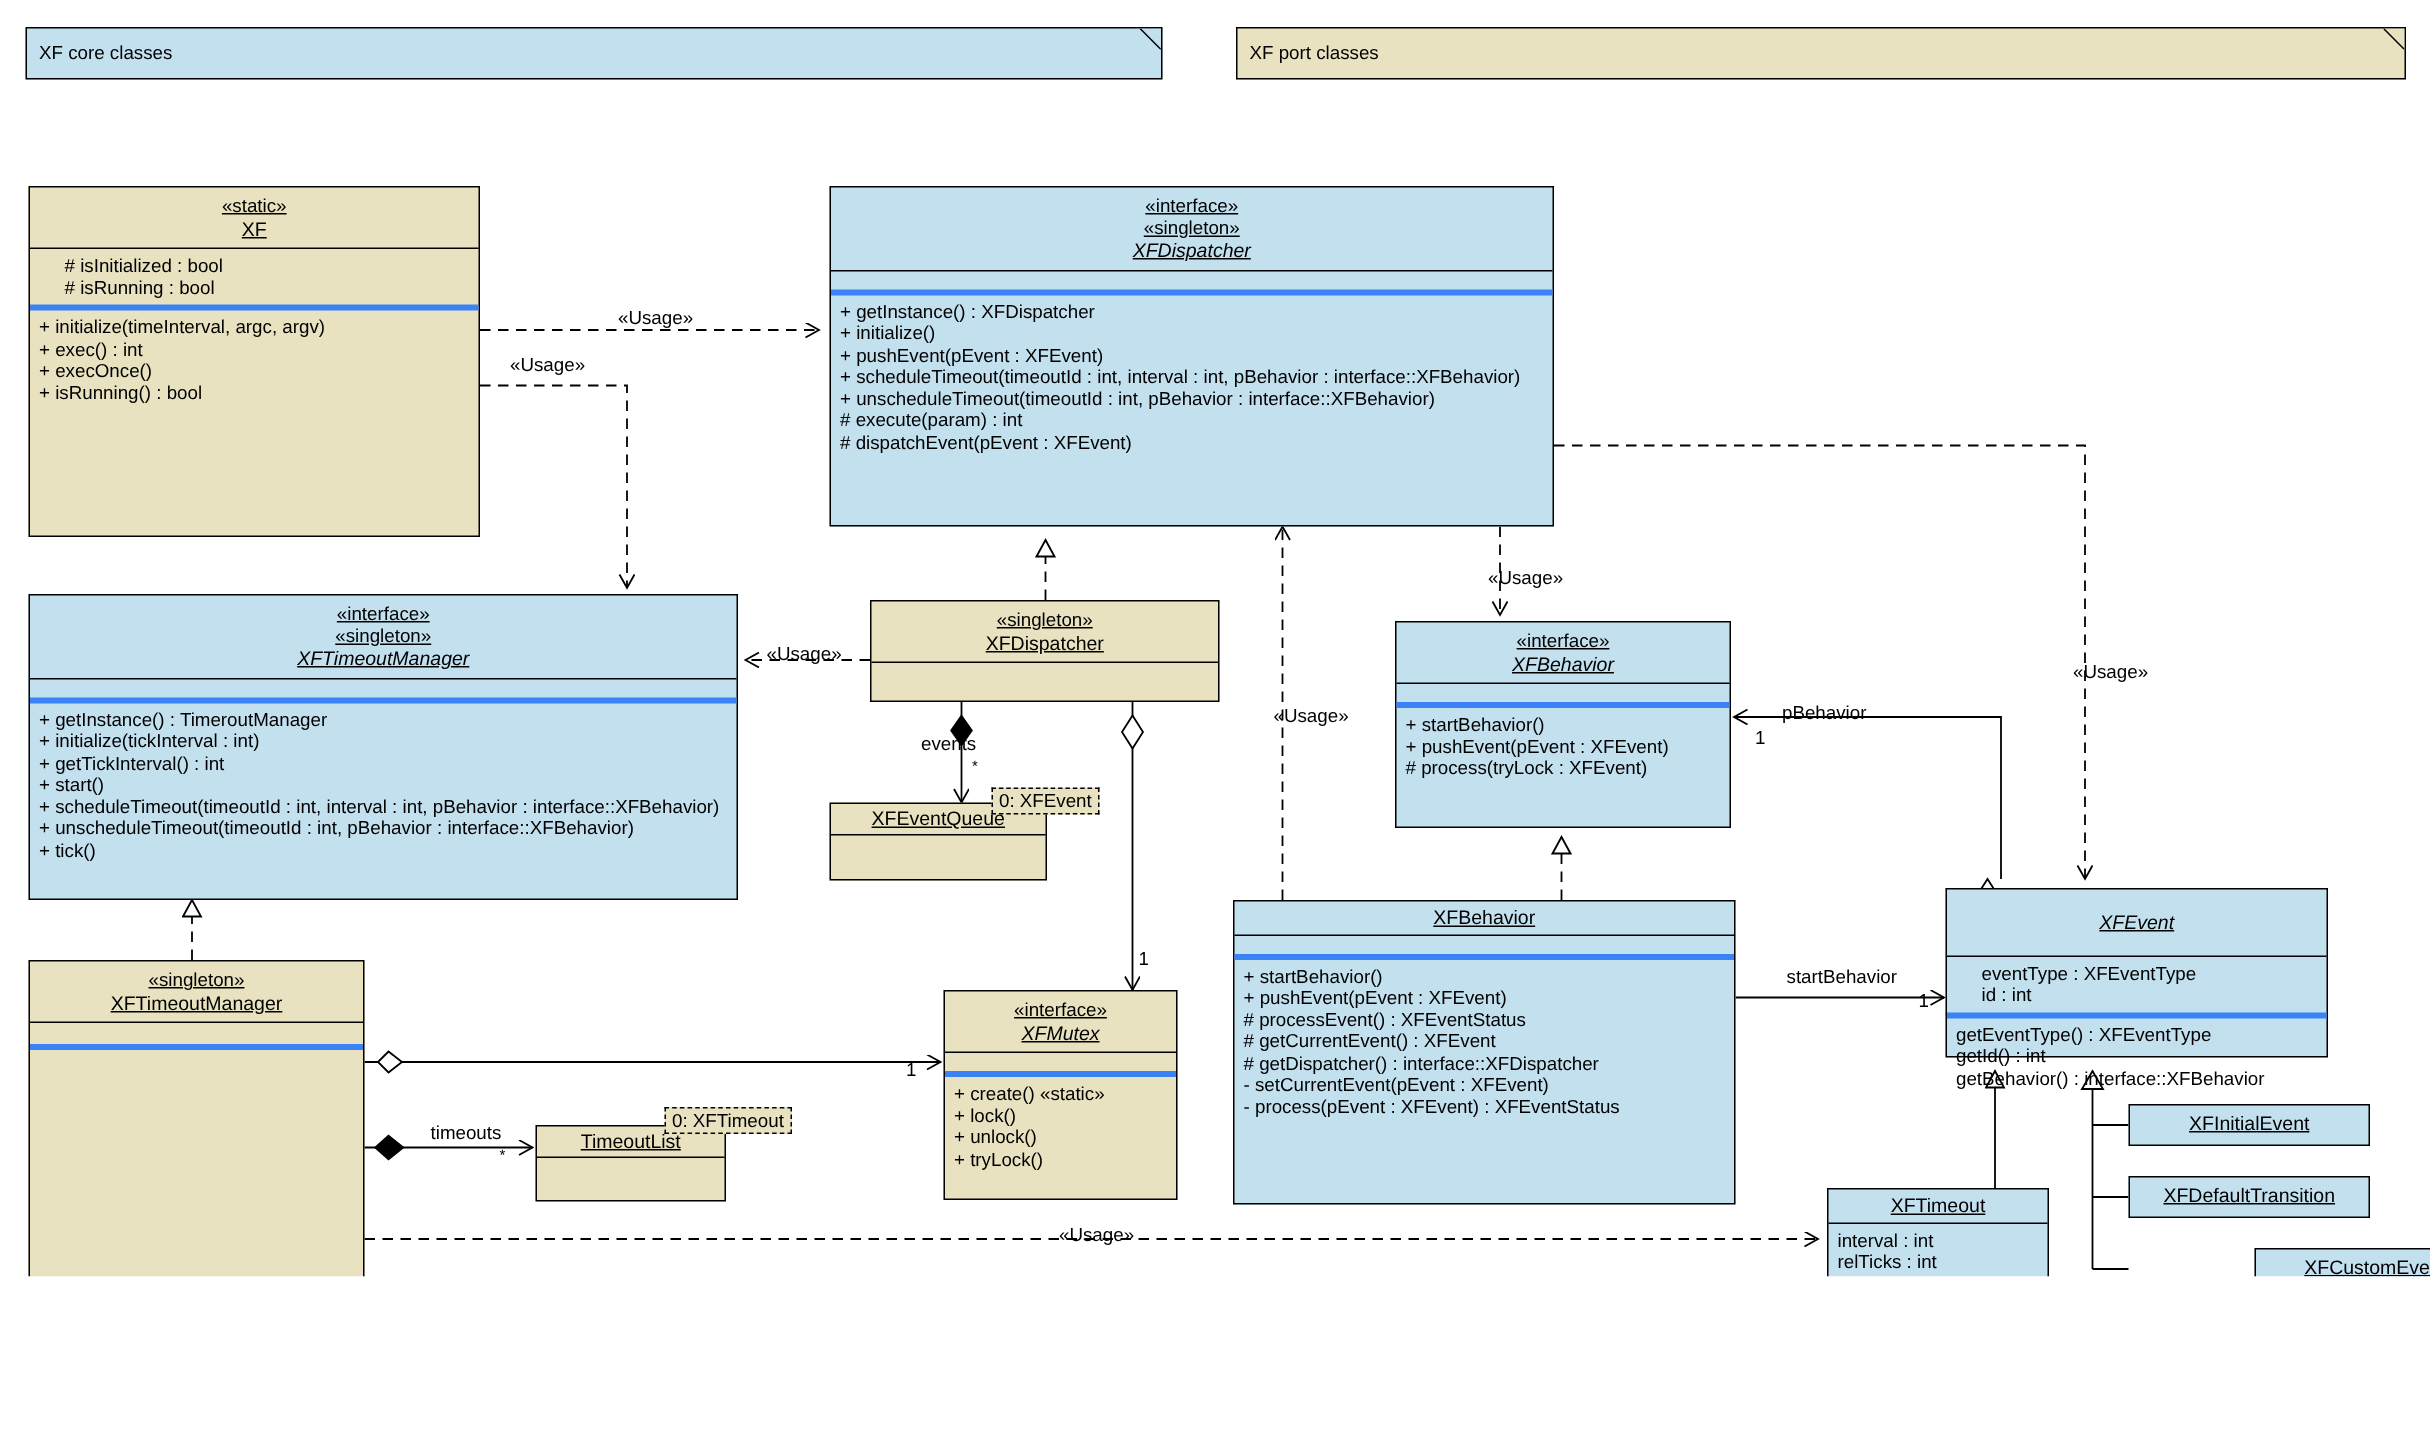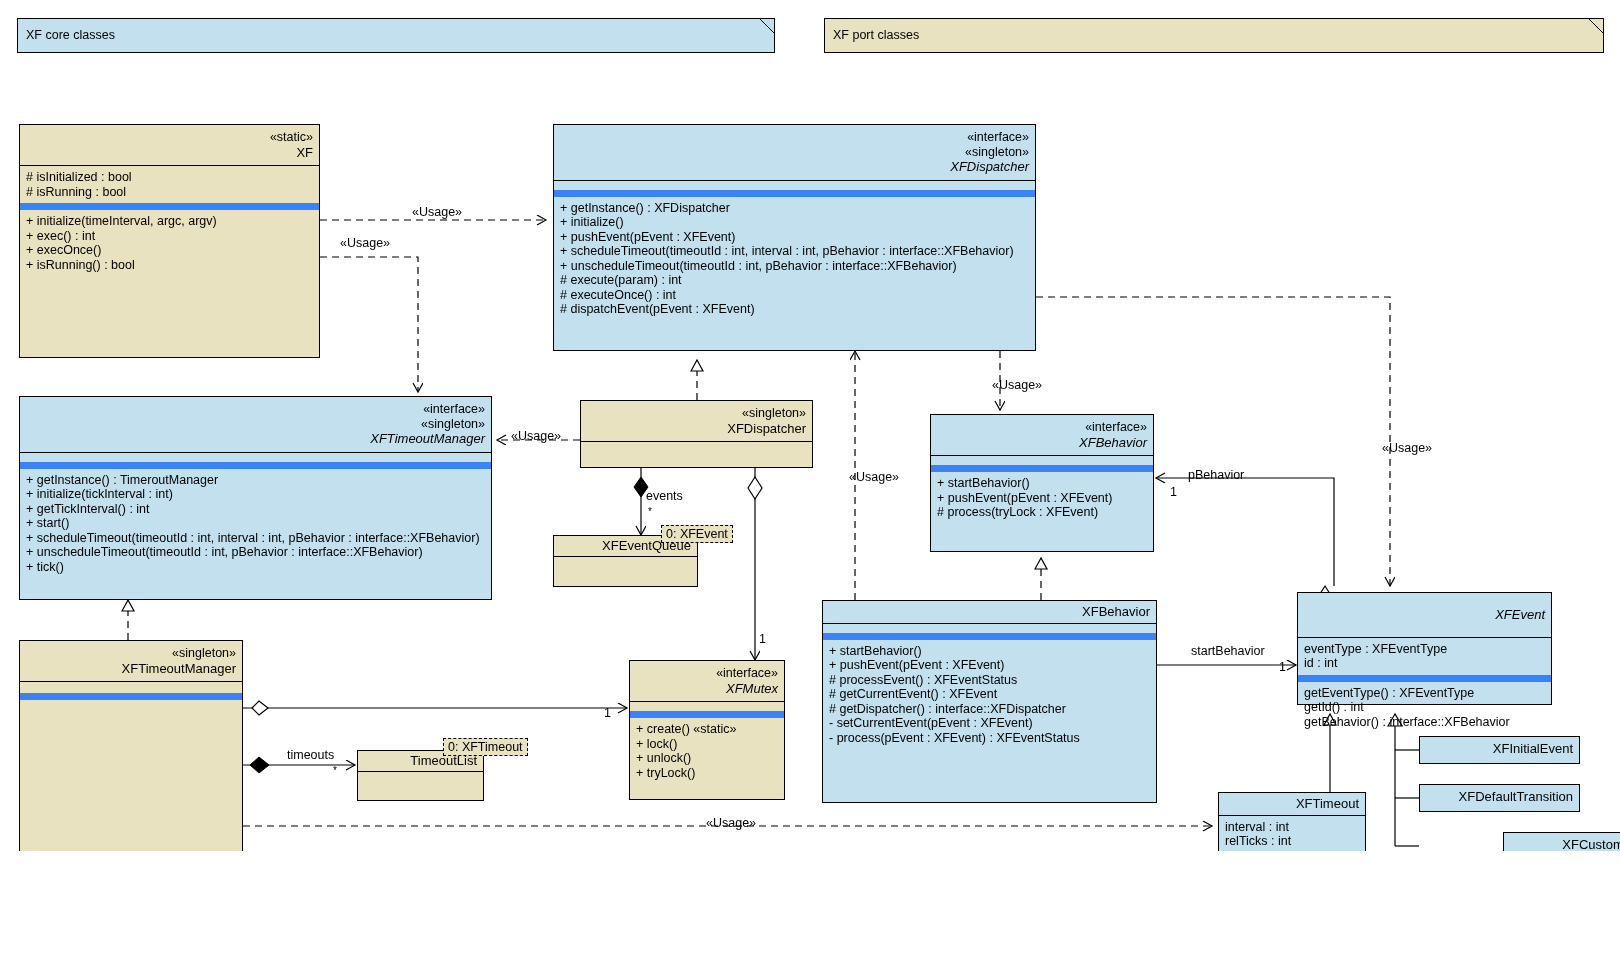--- a/index.html
+++ b/index.html
@@ -5,23 +5,23 @@
   html,body{margin:0;padding:0;background:#ffffff;}
   body{font-family:"Liberation Sans", sans-serif;}
   #canvas{position:relative;width:1620px;height:851px;background:#ffffff;overflow:hidden;}
 
   .pkg{position:absolute;border:1px solid #000;box-sizing:border-box;}
   .pkg .pkg-label{position:absolute;left:8px;top:9px;font-size:12.5px;color:#000;white-space:nowrap;}
   .pkg .dogear{position:absolute;right:0;top:0;width:14px;height:14px;}
 
   .cls{position:absolute;border:1px solid #000;box-sizing:border-box;background:#e8e2c0;}
   .cls.blue{background:#c3e0ef;}
-  .cls .hdr{box-sizing:border-box;padding:5px 6px 5px 6px;text-align:right;border-bottom:1px solid #000;}
+  .cls .hdr{box-sizing:border-box;padding:5px 6px 5px 6px;text-align:center;border-bottom:1px solid #000;text-decoration:underline;}
   .cls .hdr.nb{border-bottom:none;}
-  .cls .attrs{box-sizing:border-box;padding:4px 6px;border-bottom:7px solid #3b82f6;}
+  .cls .attrs{box-sizing:border-box;padding:4px 23px;border-bottom:4px solid #3b82f6;}
   .cls .ops{box-sizing:border-box;padding:4px 6px;}
   .cls .line{font-size:12.5px;line-height:14.5px;color:#000;white-space:nowrap;}
   .cls .ster{font-size:12.5px;line-height:14.5px;}
   .cls .nm{font-size:13px;line-height:15.5px;}
   .cls .nm.it{font-style:italic;}
 
   .lbl{position:absolute;font-size:12.5px;color:#000;white-space:nowrap;}
   .lbl.small{font-size:10px;}
 
   .anchor{position:absolute;border:1px dashed #000;background:#e8e2c0;font-size:12.5px;
@@ -150,21 +150,20 @@
       <div class="nm it">XFDispatcher</div>
     </div>
     <div class="attrs" style="height:16px;"></div>
     <div class="ops">
       <div class="line">+ getInstance() : XFDispatcher</div>
       <div class="line">+ initialize()</div>
       <div class="line">+ pushEvent(pEvent : XFEvent)</div>
       <div class="line">+ scheduleTimeout(timeoutId : int, interval : int, pBehavior : interface::XFBehavior)</div>
       <div class="line">+ unscheduleTimeout(timeoutId : int, pBehavior : interface::XFBehavior)</div>
       <div class="line"># execute(param) : int</div>
-      <div class="line"># executeOnce() : int</div>
       <div class="line"># dispatchEvent(pEvent : XFEvent)</div>
     </div>
   </div>
 
   <div class="cls blue" style="left:19px;top:396px;width:473px;height:204px;">
     <div class="hdr">
       <div class="ster">«interface»</div>
       <div class="ster">«singleton»</div>
       <div class="nm it">XFTimeoutManager</div>
     </div>
@@ -300,21 +299,21 @@
   </div>
 
   <div class="lbl" style="left:412px;top:205px;">«Usage»</div>
   <div class="lbl" style="left:340px;top:236px;">«Usage»</div>
   <div class="lbl" style="left:511px;top:429px;">«Usage»</div>
   <div class="lbl" style="left:992px;top:378px;">«Usage»</div>
   <div class="lbl" style="left:849px;top:470px;">«Usage»</div>
   <div class="lbl" style="left:1382px;top:441px;">«Usage»</div>
   <div class="lbl" style="left:706px;top:816px;">«Usage»</div>
 
-  <div class="lbl" style="left:646px;top:489px;">events</div>
+  <div class="lbl" style="left:614px;top:489px;">events</div>
   <div class="lbl small" style="left:648px;top:506px;">*</div>
 
   <div class="lbl" style="left:287px;top:748px;">timeouts</div>
   <div class="lbl small" style="left:333px;top:765px;">*</div>
 
   <div class="lbl" style="left:759px;top:632px;">1</div>
   <div class="lbl" style="left:604px;top:706px;">1</div>
 
   <div class="lbl" style="left:1188px;top:468px;">pBehavior</div>
   <div class="lbl" style="left:1170px;top:485px;">1</div>

